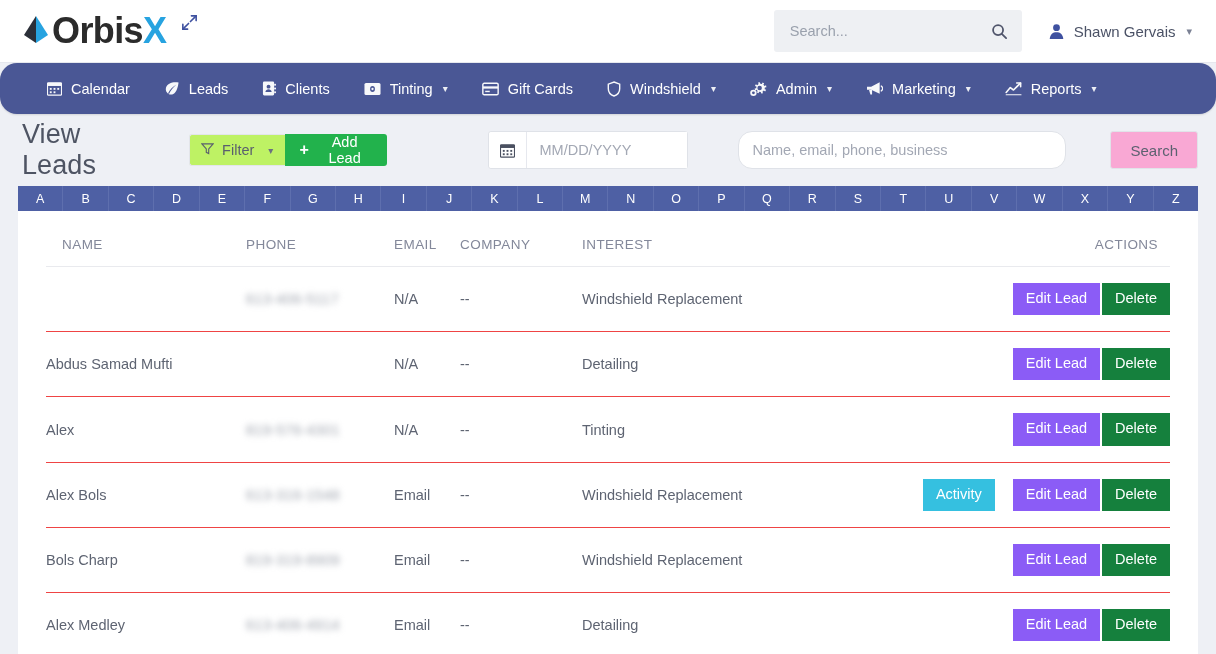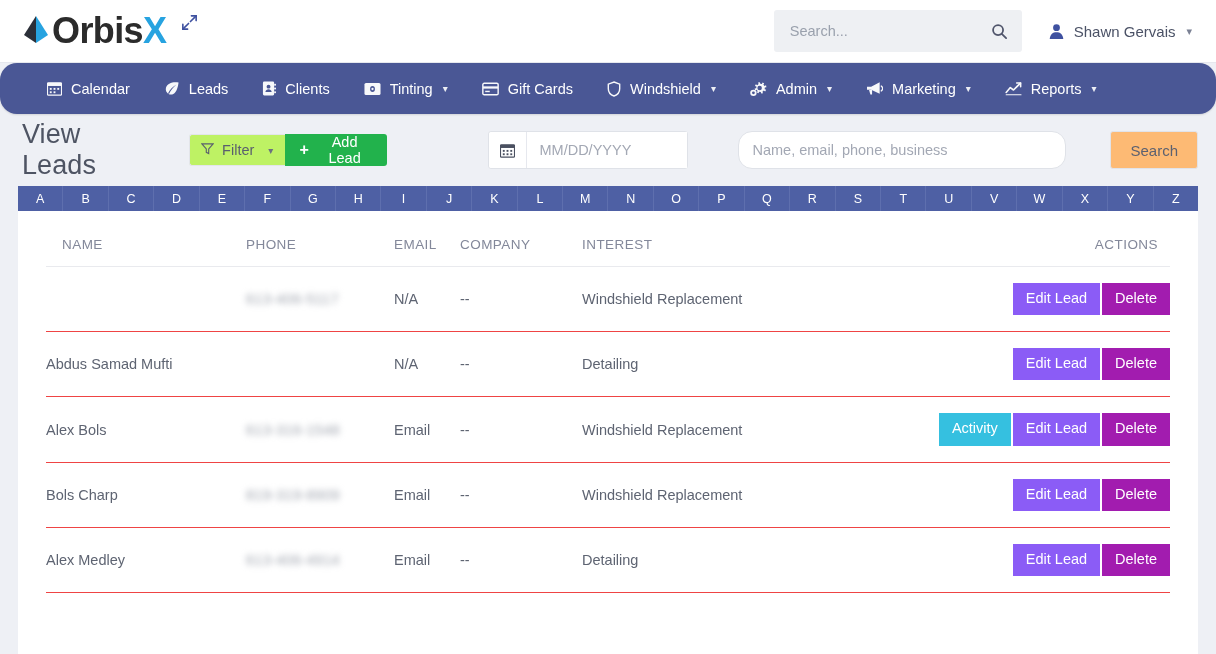--- a/index.html
+++ b/index.html
@@ -173,21 +173,21 @@
     width: 100%; height: 100%;
     padding: 0 13px;
     font-family: "Liberation Sans", sans-serif;
     font-size: 14.5px; color: #6b7280;
   }
   .text-field input::placeholder { color: #a3a8b4; }
 
   .search-submit {
     margin-left: 24px;
     height: 38px;
-    background: #fdba74;
+    background: #f9a8d4;
     border: 1px solid #e1e3e9;
     border-radius: 3px;
     padding: 0 19px;
     font-family: "Liberation Sans", sans-serif;
     font-size: 15px;
     color: #5c6170;
     cursor: pointer;
   }
 
   
@@ -259,23 +259,23 @@
     display: inline-block;
     font-family: "Liberation Sans", sans-serif;
     font-size: 14.5px;
     color: #ffffff;
     border: none;
     padding: 8px 13px 9px 13px;
     cursor: pointer;
     line-height: 1.05;
     vertical-align: middle;
   }
-  .btn-activity { background: #35c0e0; margin-right: 2px; }
+  .btn-activity { background: #35c0e0; margin-right: 18px; }
   .btn-edit     { background: #8b5cf6; margin-right: 2px; }
-  .btn-delete   { background: #a21caf; }
+  .btn-delete   { background: #15803d; }
 </style>
 </head>
 <body>
 
 <div class="topbar">
   <div class="logo-wrap">
     <span class="logo-mark">
       <svg width="30" height="34" viewBox="0 0 30 34">
         <path d="M14 3 L14 30 L2 22 Z" fill="#2b2f38"></path>
         <path d="M14 3 L14 30 L26 22 Z" fill="#27a3e0"></path>
@@ -516,20 +516,28 @@
           </tr>
           <tr>
             <td class="name">Abdus Samad Mufti</td>
             <td></td>
             <td>N/A</td>
             <td>--</td>
             <td>Detailing</td>
             <td class="actions"><button class="btn-act btn-edit">Edit Lead</button><button class="btn-act btn-delete">Delete</button></td>
           </tr>
           <tr>
+            <td class="name">Alex</td>
+            <td class="redacted"><span>819-576-4301</span></td>
+            <td>N/A</td>
+            <td>--</td>
+            <td>Tinting</td>
+            <td class="actions"><button class="btn-act btn-edit">Edit Lead</button><button class="btn-act btn-delete">Delete</button></td>
+          </tr>
+          <tr>
             <td class="name">Alex Bols</td>
             <td class="redacted"><span>613-316-1548</span></td>
             <td>Email</td>
             <td>--</td>
             <td>Windshield Replacement</td>
             <td class="actions"><button class="btn-act btn-activity">Activity</button><button class="btn-act btn-edit">Edit Lead</button><button class="btn-act btn-delete">Delete</button></td>
           </tr>
           <tr>
             <td class="name">Bols Charp</td>
             <td class="redacted"><span>819-319-8909</span></td>

